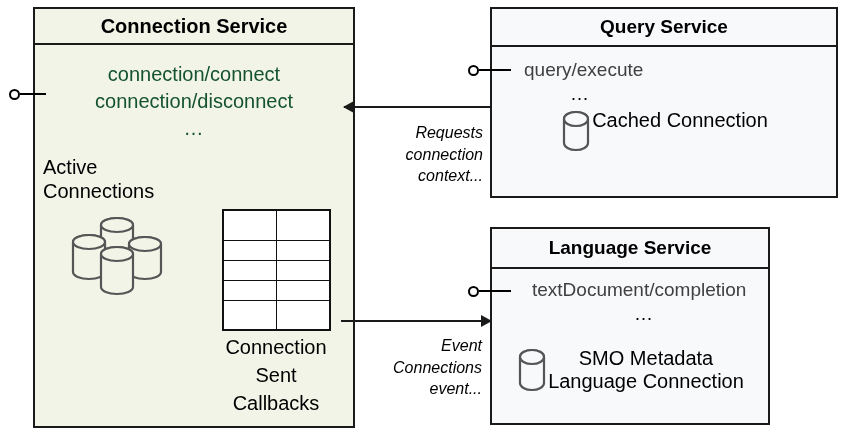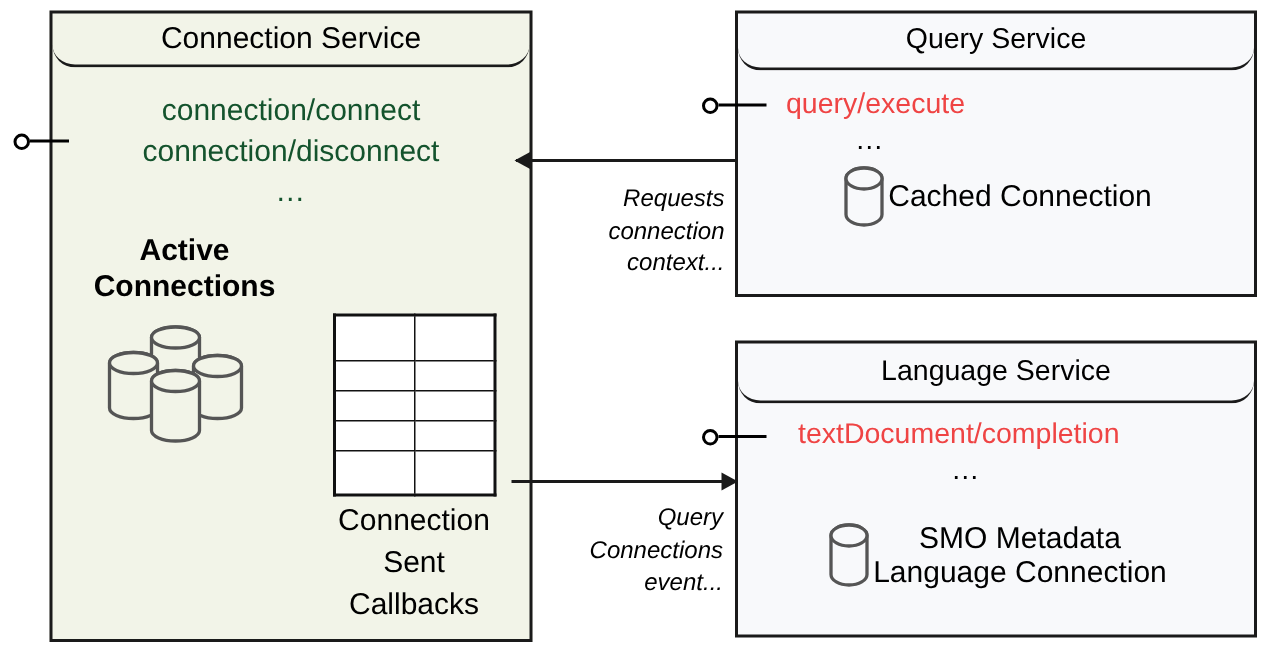--- a/index.html
+++ b/index.html
@@ -27,26 +27,25 @@
     display: flex;
     flex-direction: column;
   }
   .component.greenish { background: #f2f4e8; }
   .component.bluish   { background: #f8f9fb; }
 
   .comp-header {
     box-sizing: border-box;
     border-bottom: 2px solid #1a1a1a;
     text-align: center;
-    font-weight: normal;
+    font-weight: bold;
     color: #000000;
     display: flex;
     align-items: center;
     justify-content: center;
-    border-radius: 15px;
   }
   .comp-body {
     position: relative;
     flex: 1;
   }
 
   
   #connection-service { left: 33px; top: 7px; width: 322px; height: 421px; }
   #connection-service .comp-header { height: 36px; font-size: 20px; }
 
@@ -59,22 +58,21 @@
     line-height: 1.35;
   }
   .cs-ops .op { white-space: nowrap; }
   .cs-ops .ellipsis { letter-spacing: 1px; }
 
   .cs-active-wrap {
     position: absolute;
     left: 8px;
     top: 110px;
     width: 160px;
-    text-align: center;
-    font-weight: bold;
+    text-align: left;
   }
   .cs-active-label {
     font-size: 20px;
     line-height: 1.2;
     color: #000;
   }
   .cs-cyl-cluster {
     position: relative;
     width: 120px;
     height: 86px;
@@ -107,44 +105,44 @@
     line-height: 1.2;
     color: #000;
     margin-top: 4px;
   }
 
   
   #query-service { left: 490px; top: 7px; width: 348px; height: 191px; }
   #query-service .comp-header { height: 38px; font-size: 19px; }
 
   
-  #language-service { left: 490px; top: 227px; width: 348px; height: 198px; }
+  #language-service { left: 490px; top: 227px; width: 280px; height: 198px; }
   #language-service .comp-header { height: 40px; font-size: 19px; }
 
   .rs-op {
     position: absolute;
     left: 0; right: 0;
     text-align: center;
     font-size: 19px;
-    color: #ef4444;
+    color: #404040;
     line-height: 1.2;
   }
   .rs-ellipsis {
     position: absolute;
     left: 0; right: 0;
     text-align: center;
     font-size: 19px;
     color: #000;
     letter-spacing: 1px;
   }
   .rs-store {
     position: absolute;
     left: 0; right: 0;
     display: flex;
-    align-items: center;
+    align-items: flex-start;
     justify-content: center;
   }
   .rs-store-label {
     font-size: 20px;
     color: #000;
     line-height: 1.15;
     text-align: center;
   }
 
   
@@ -331,18 +329,18 @@
     <div>Requests</div>
     <div>connection</div>
     <div>context...</div>
   </div>
 
   <div class="connector" style="left:341px; top:320px; width:150px; height:2px;">
     <div class="conn-line" style="width:150px;"></div>
     <div class="arrow-head right"></div>
   </div>
   <div class="conn-label" style="left:352px; top:335px;">
-    <div>Query</div>
+    <div>Event</div>
     <div>Connections</div>
     <div>event...</div>
   </div>
 
 </div>
 
 </body></html>

